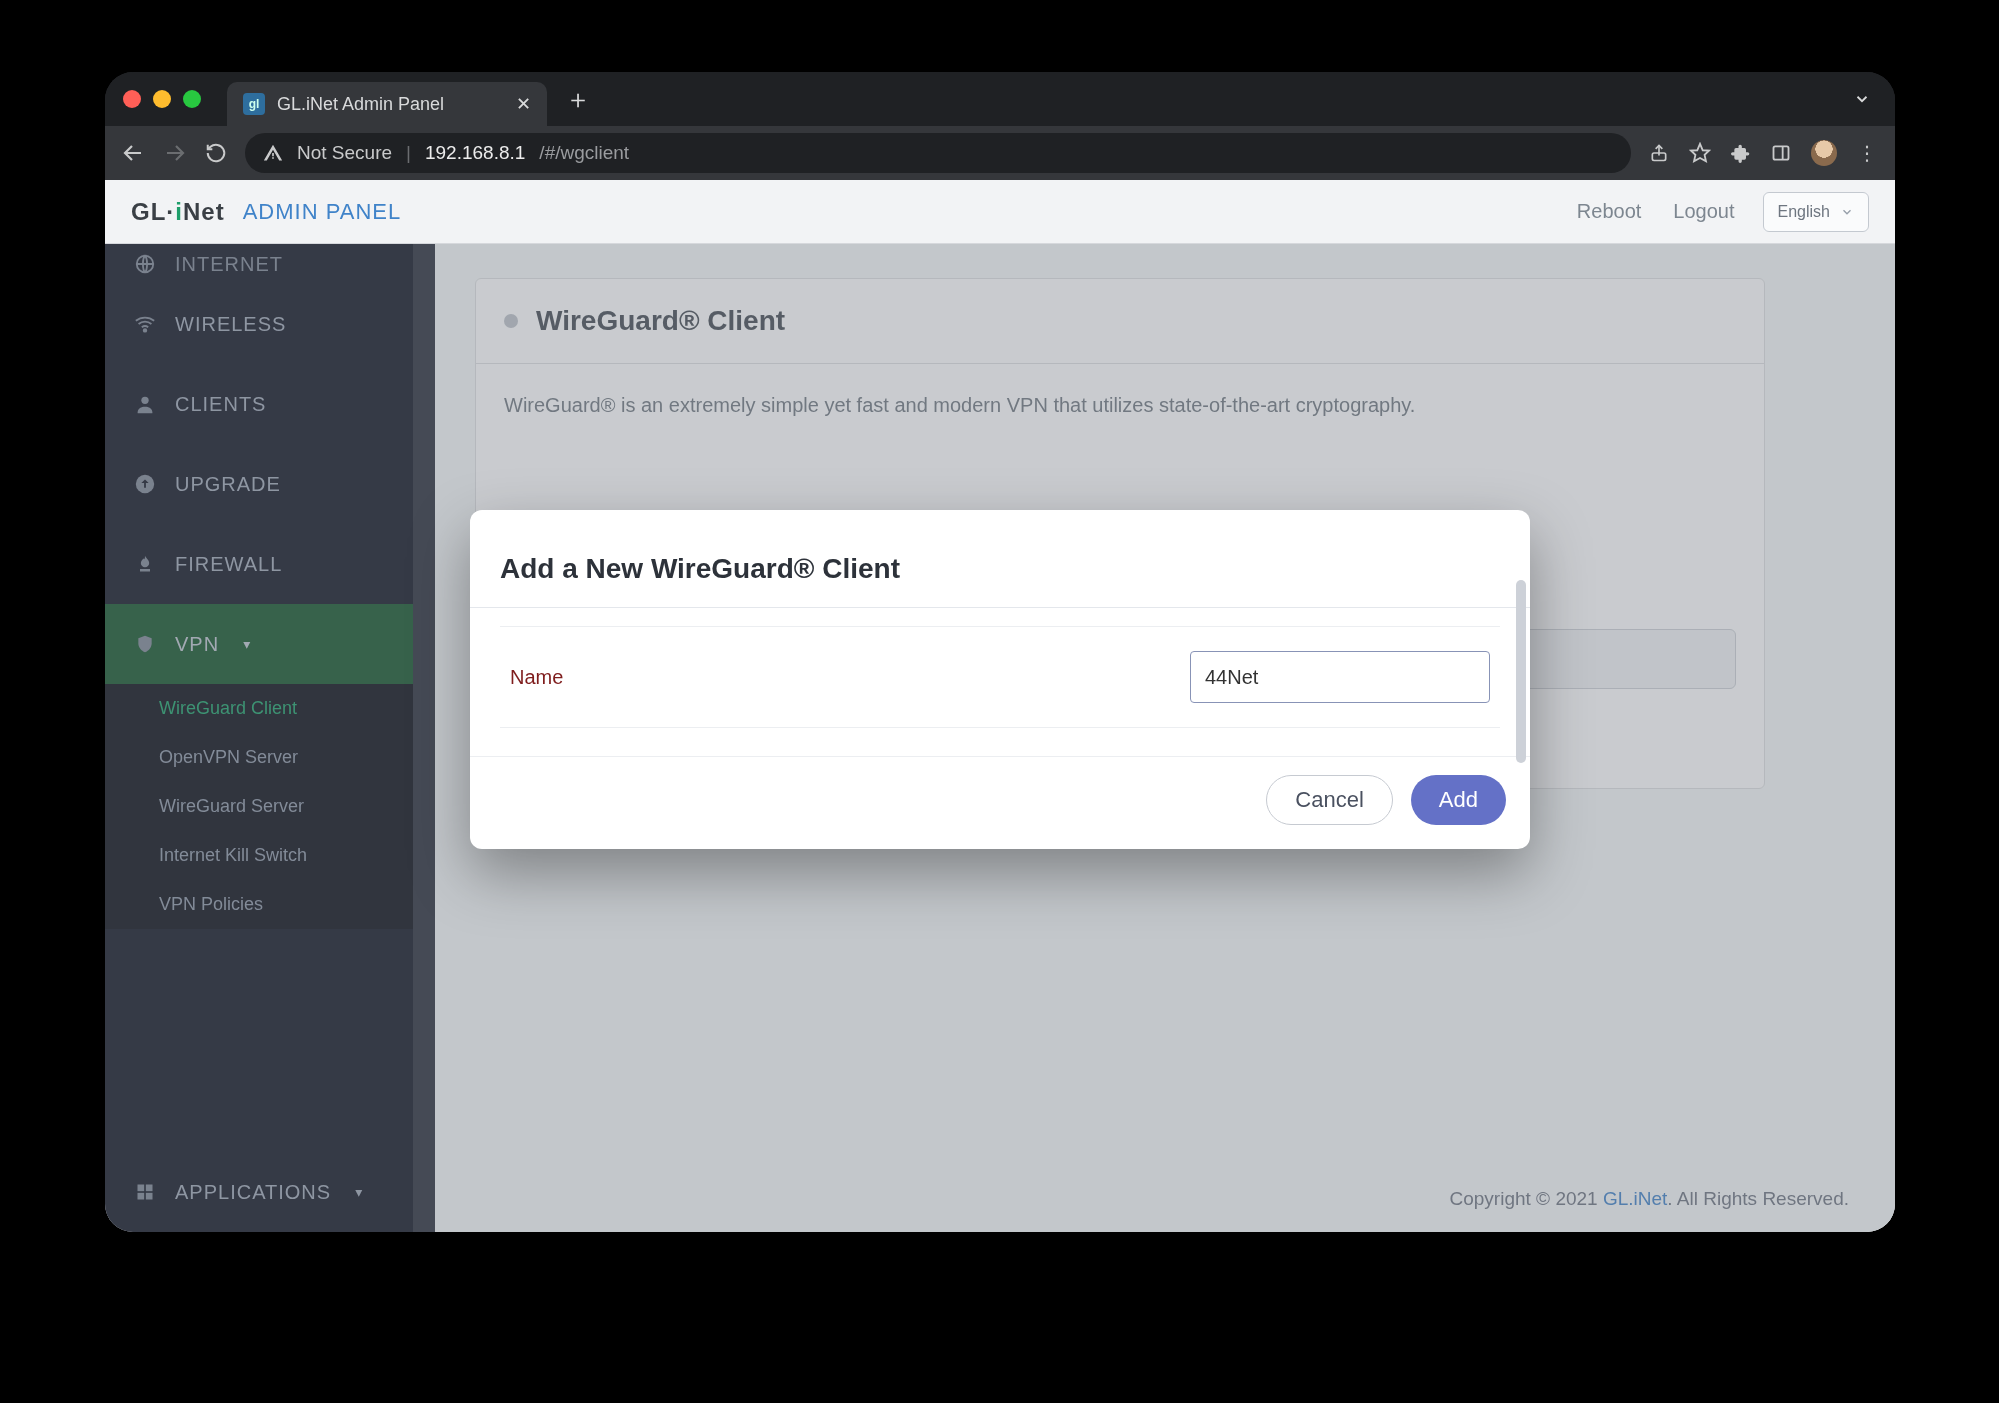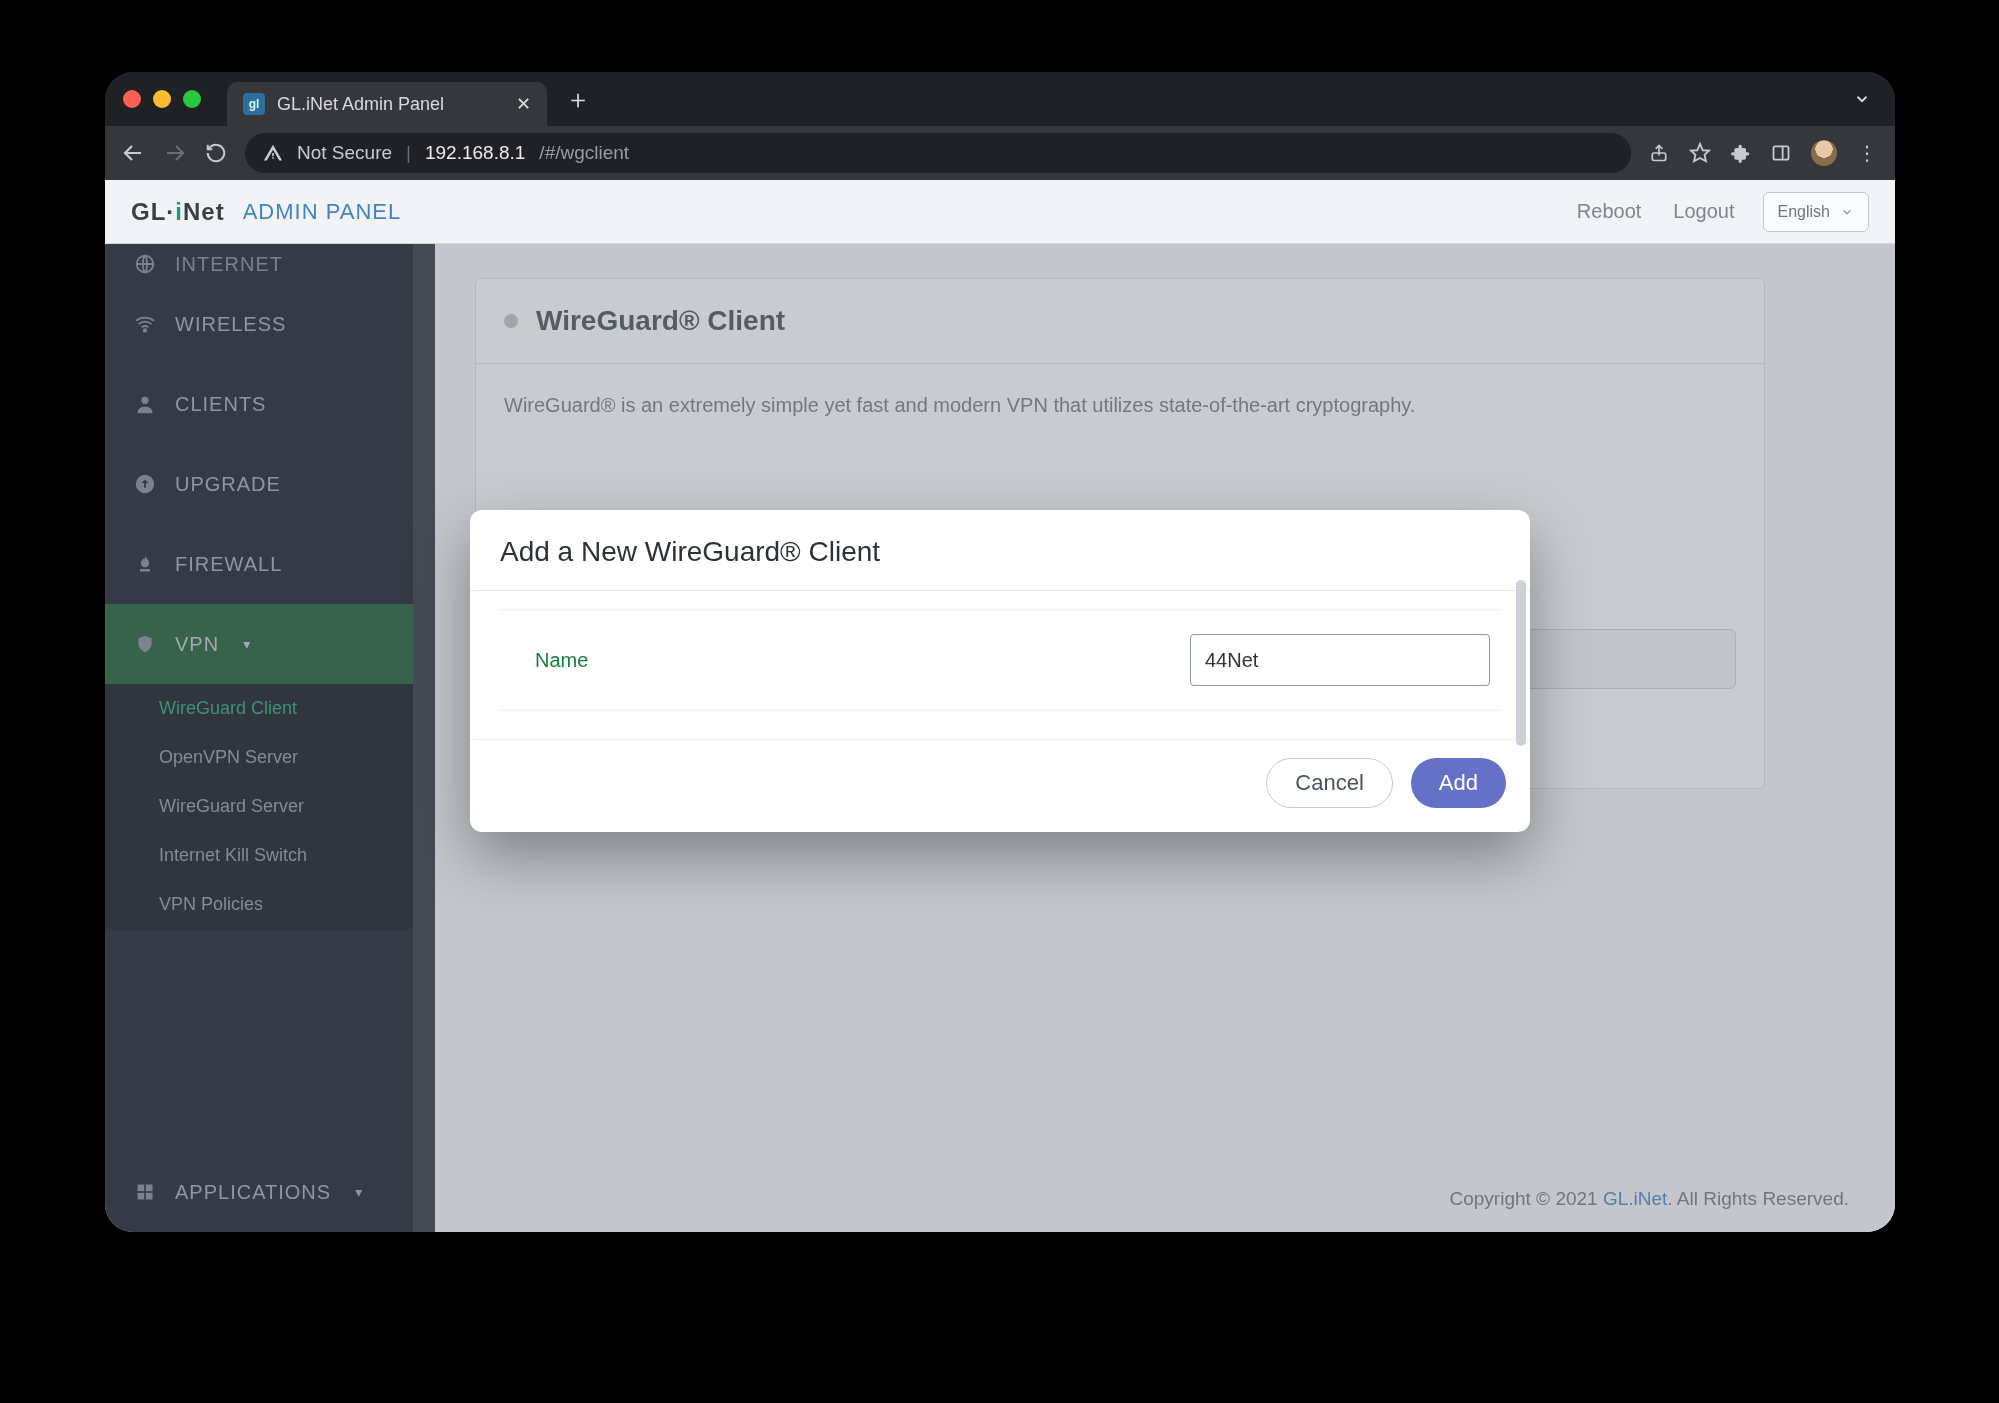--- a/index.html
+++ b/index.html
@@ -151,31 +151,32 @@
   }
   .modal{
     top: 438px;
   }
   .modal-box{
     width:1060px; background:#fff; border-radius:12px;
     box-shadow:0 24px 60px rgba(0,0,0,.35);
     overflow:hidden;
   }
   .modal-title{
-    padding:26px 30px 22px; font-size:28px; font-weight:400; color:#2d323a;
+    padding:26px 30px 22px; font-size:28px; font-weight:700; color:#2d323a;
     border-bottom:1px solid #e4e7ec;
+    margin-top:17px;
   }
   .modal-body{
     padding:18px 30px 28px;
   }
   .modal-row{
     display:flex; align-items:center; justify-content:space-between;
     padding:24px 10px; border-top:1px solid #eceef1; border-bottom:1px solid #eceef1;
   }
-  .modal-row label{ color:#15803d; font-size:20px;margin-left:25px;}
+  .modal-row label{ color:#7f1d1d; font-size:20px;}
   .modal-row input{
     width:300px; height:52px; border:1px solid #8893b6; border-radius:4px;
     padding:0 14px; font-size:20px; color:#333; outline:none;
   }
   .modal-foot{
     display:flex; justify-content:flex-end; gap:18px;
     padding:18px 24px 24px; border-top:1px solid #eceef1;
   }
   .btn{
     height:50px; border-radius:26px; padding:0 28px; font-size:22px;

